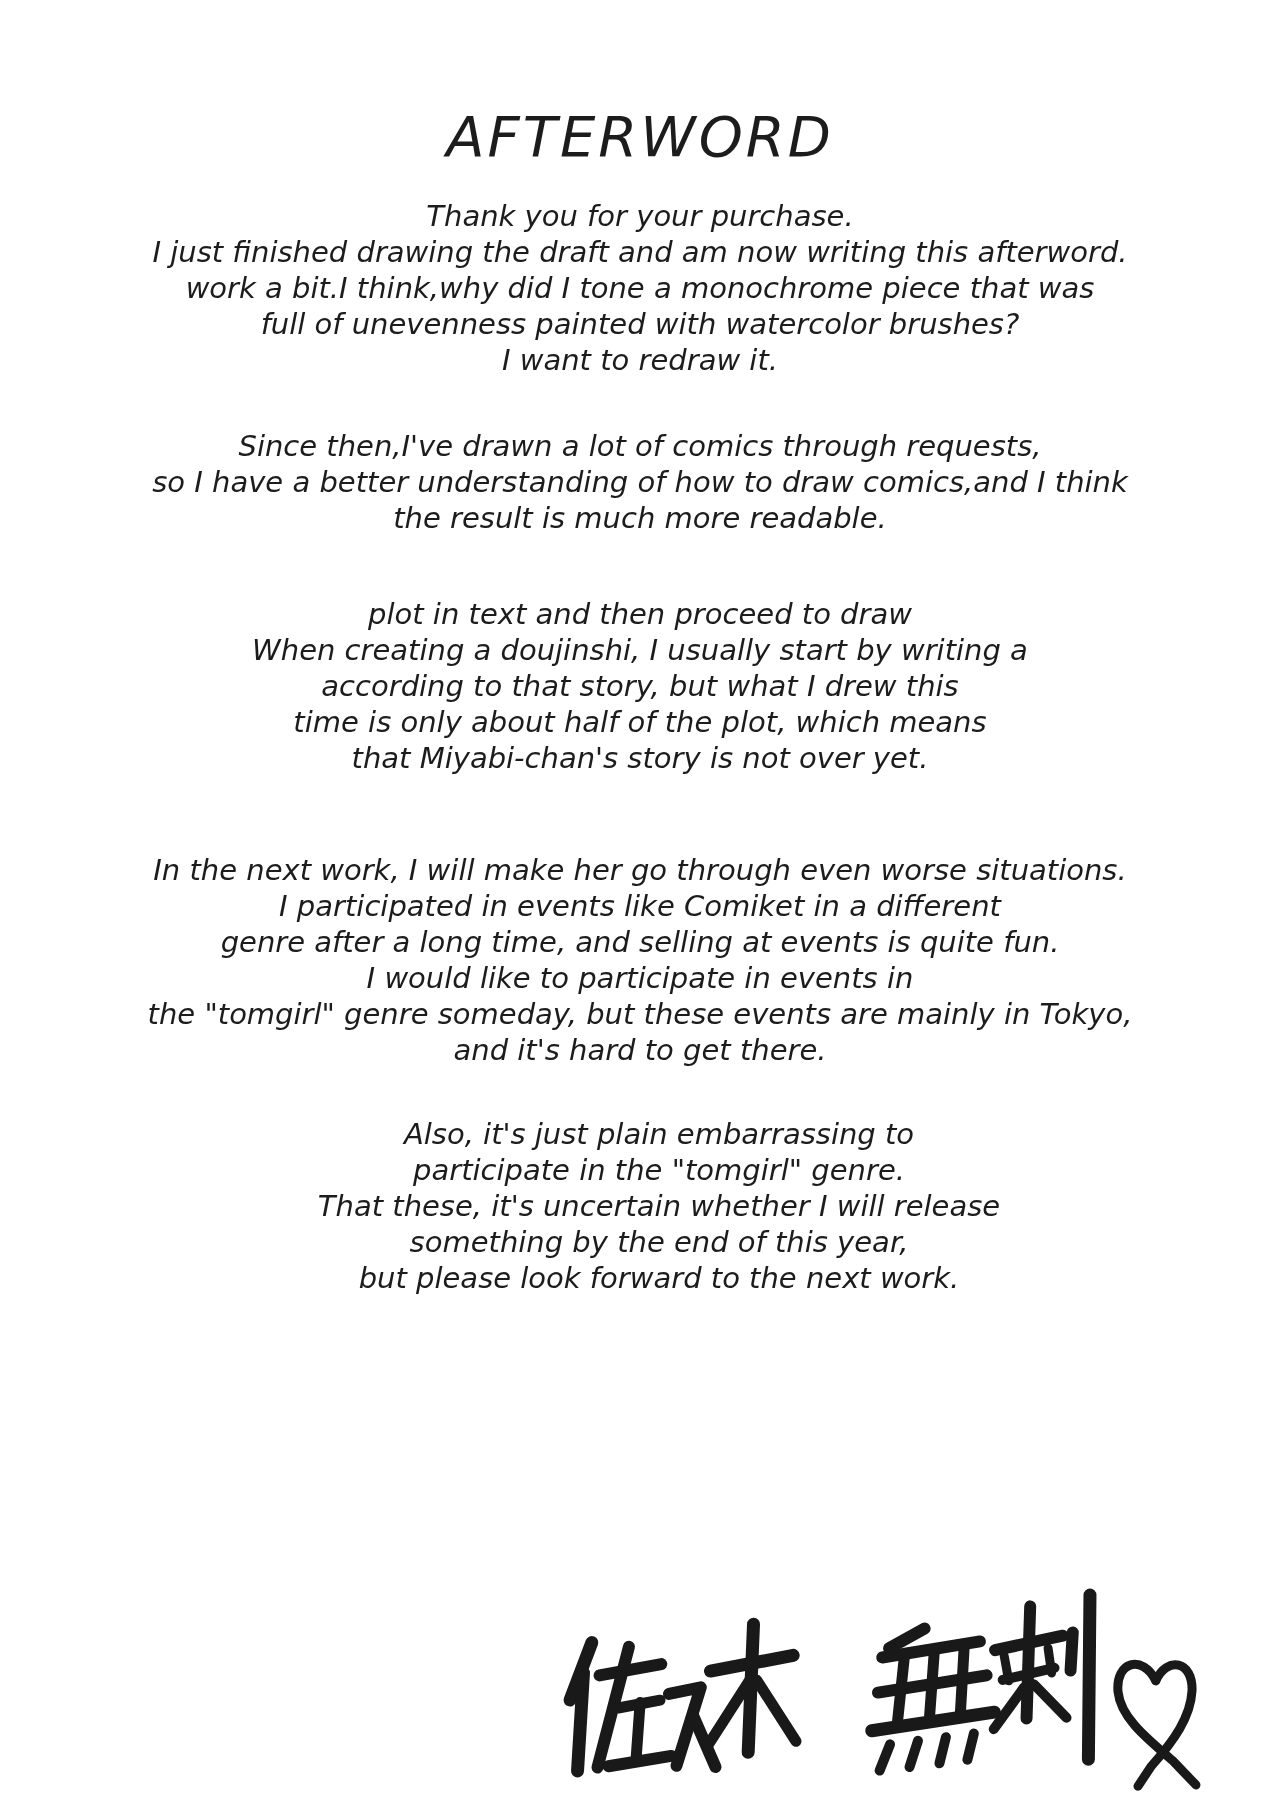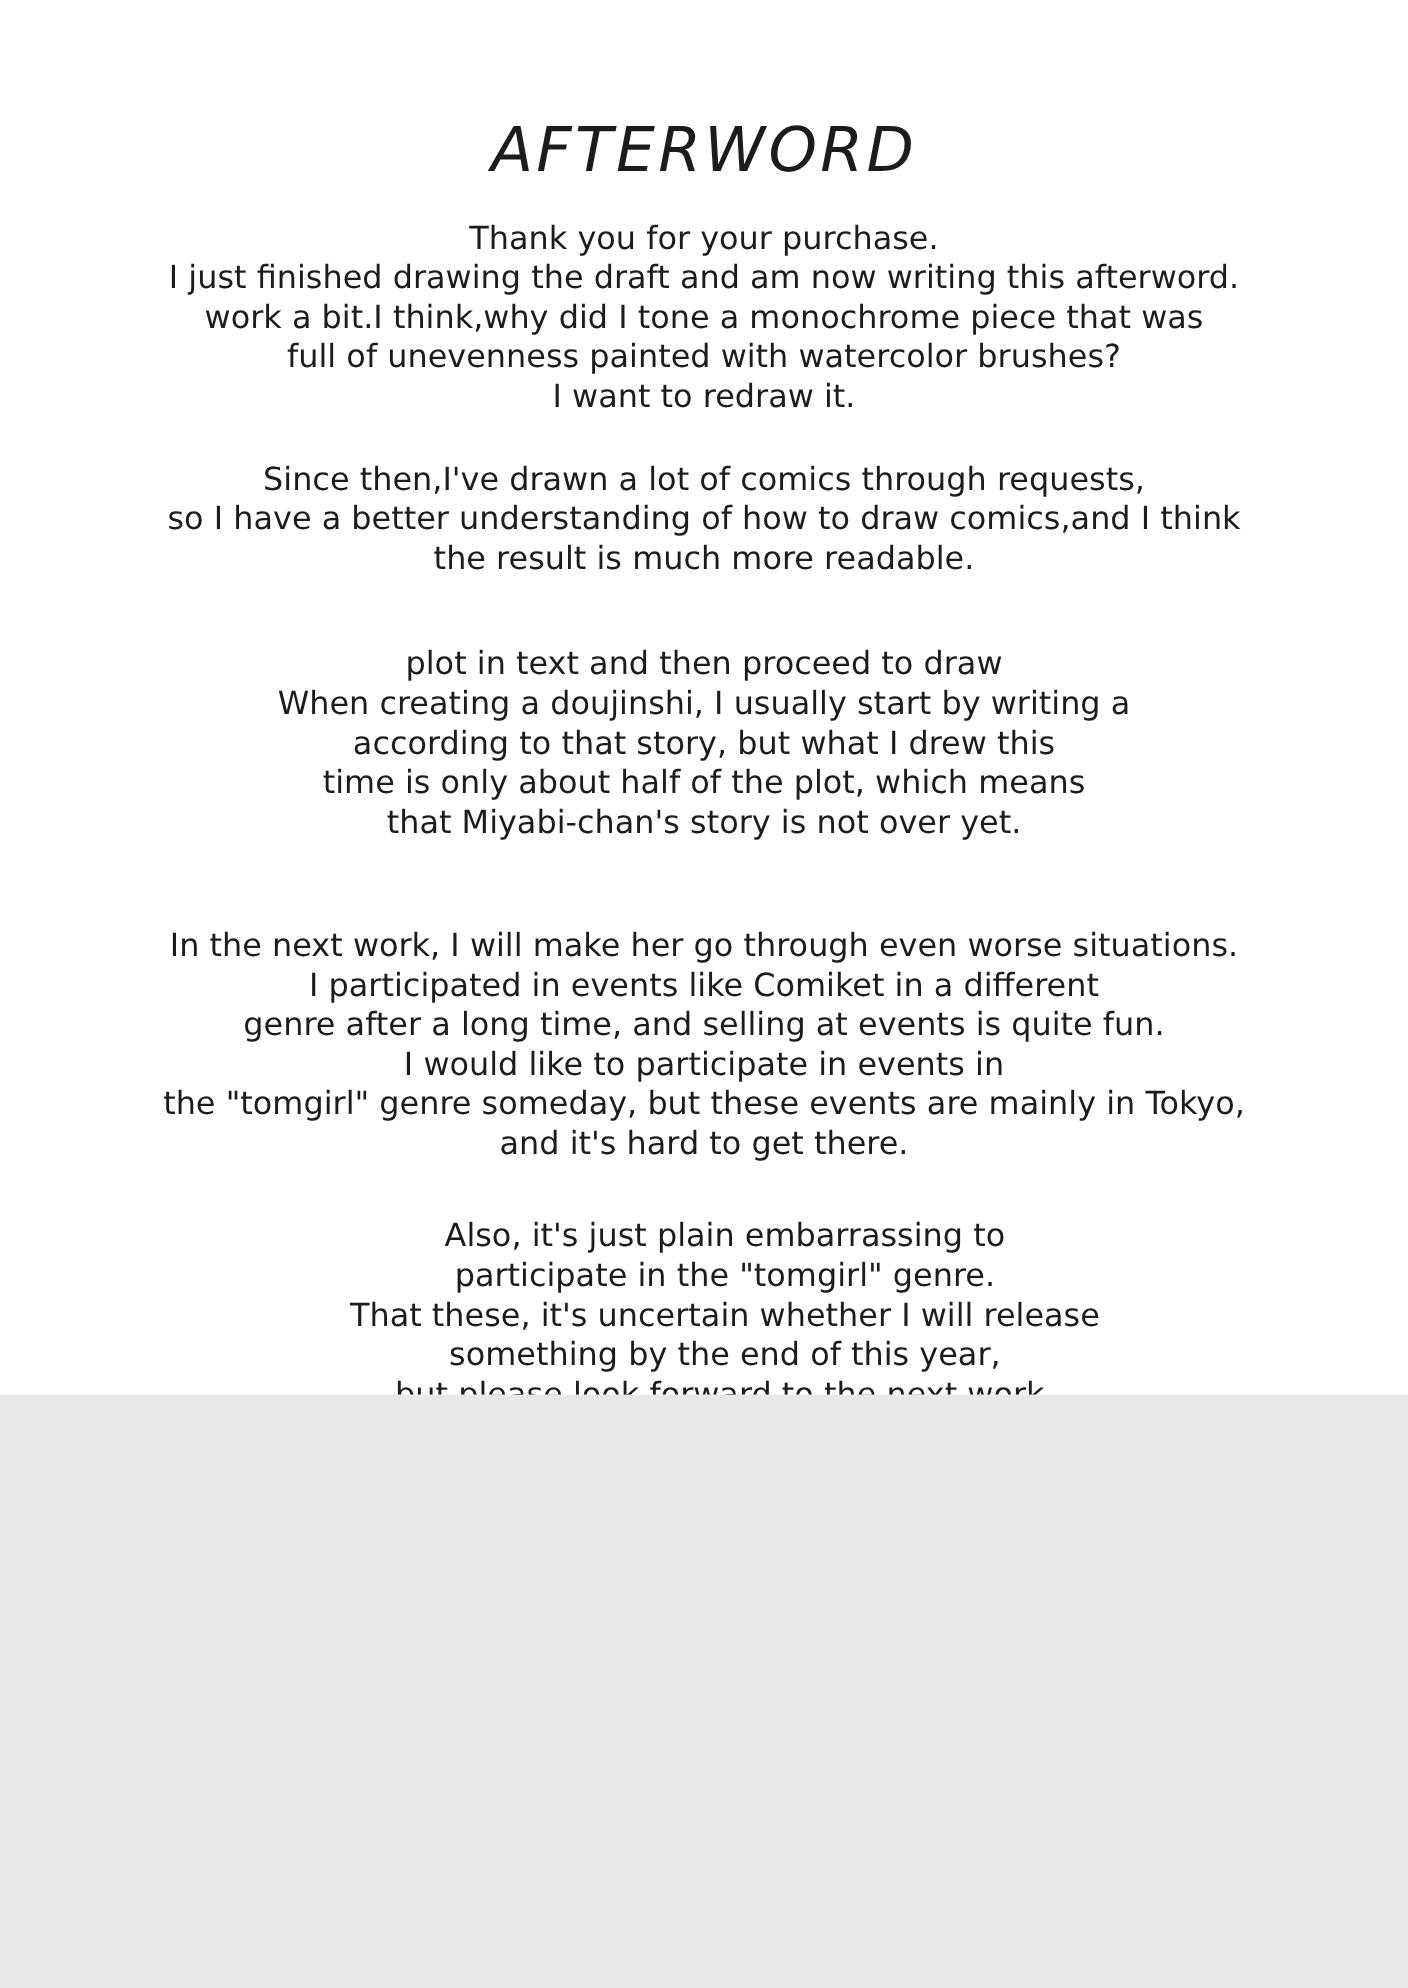--- a/index.html
+++ b/index.html
@@ -1,43 +1,44 @@
 <!DOCTYPE html>
 <html><head>
 <meta charset="utf-8">
 <style>
   html,body{margin:0;padding:0;background:#e8e8e8;}
   .page{
     position:relative;
-    width:1280px;height:1268px;
+    width:1280px;height:1807px;
     margin:0 auto;
     background:#ffffff;
     color:#1c1c1c;
     font-family:"DejaVu Sans",sans-serif;
     overflow:hidden;
   }
   .title{
     position:absolute;top:104px;left:0;width:100%;
     text-align:center;
     font-style:italic;
     font-size:56px;
     letter-spacing:3px;
     font-weight:400;
     white-space:nowrap;
   }
   .content{
     position:absolute;top:198px;left:0;width:100%;
     text-align:center;
+    font-style:italic;
     font-size:29px;
     line-height:36px;
   }
   .para{margin:0;}
   .para .line{white-space:nowrap;}
   .p-0{margin-top:0;}
-  .p-1{margin-top:39px;}
+  .p-1{margin-top:50px;}
   .p-2{margin-top:60px;}
   .p-3{margin-top:76px;}
   .p-4{margin-top:48px;padding-left:38px;}
   .sig{
     position:absolute;left:488px;top:1582px;
     width:740px;height:225px;
     transform:rotate(-1.2deg);
   }
   .sig svg{display:block;width:100%;height:100%;}
   .ink{

